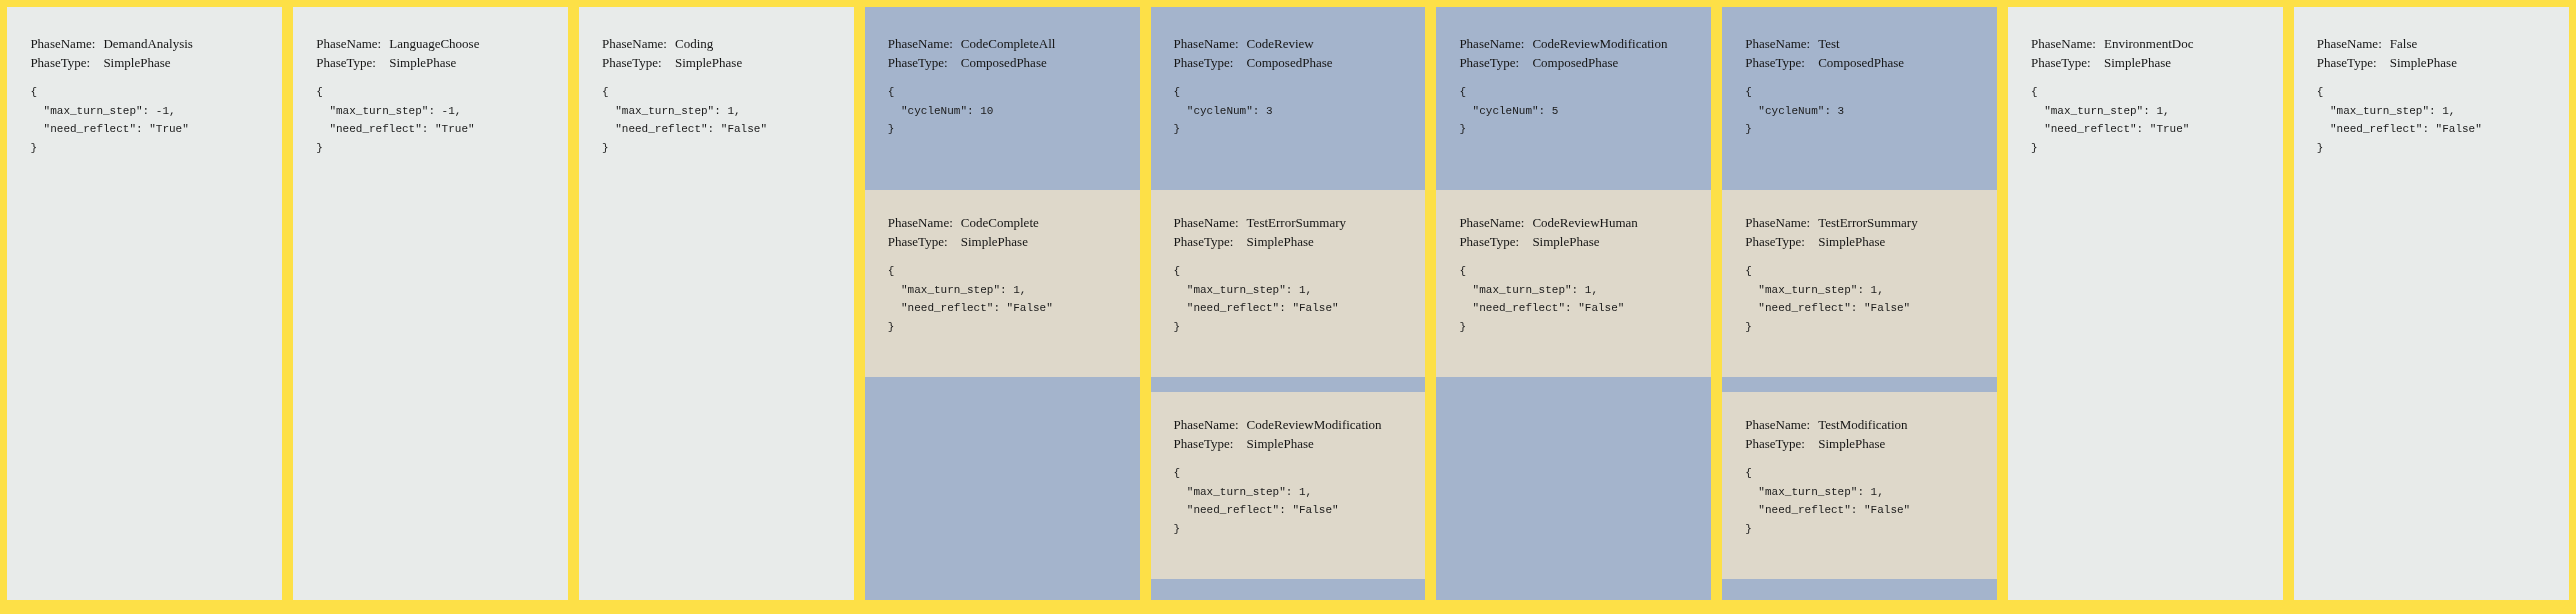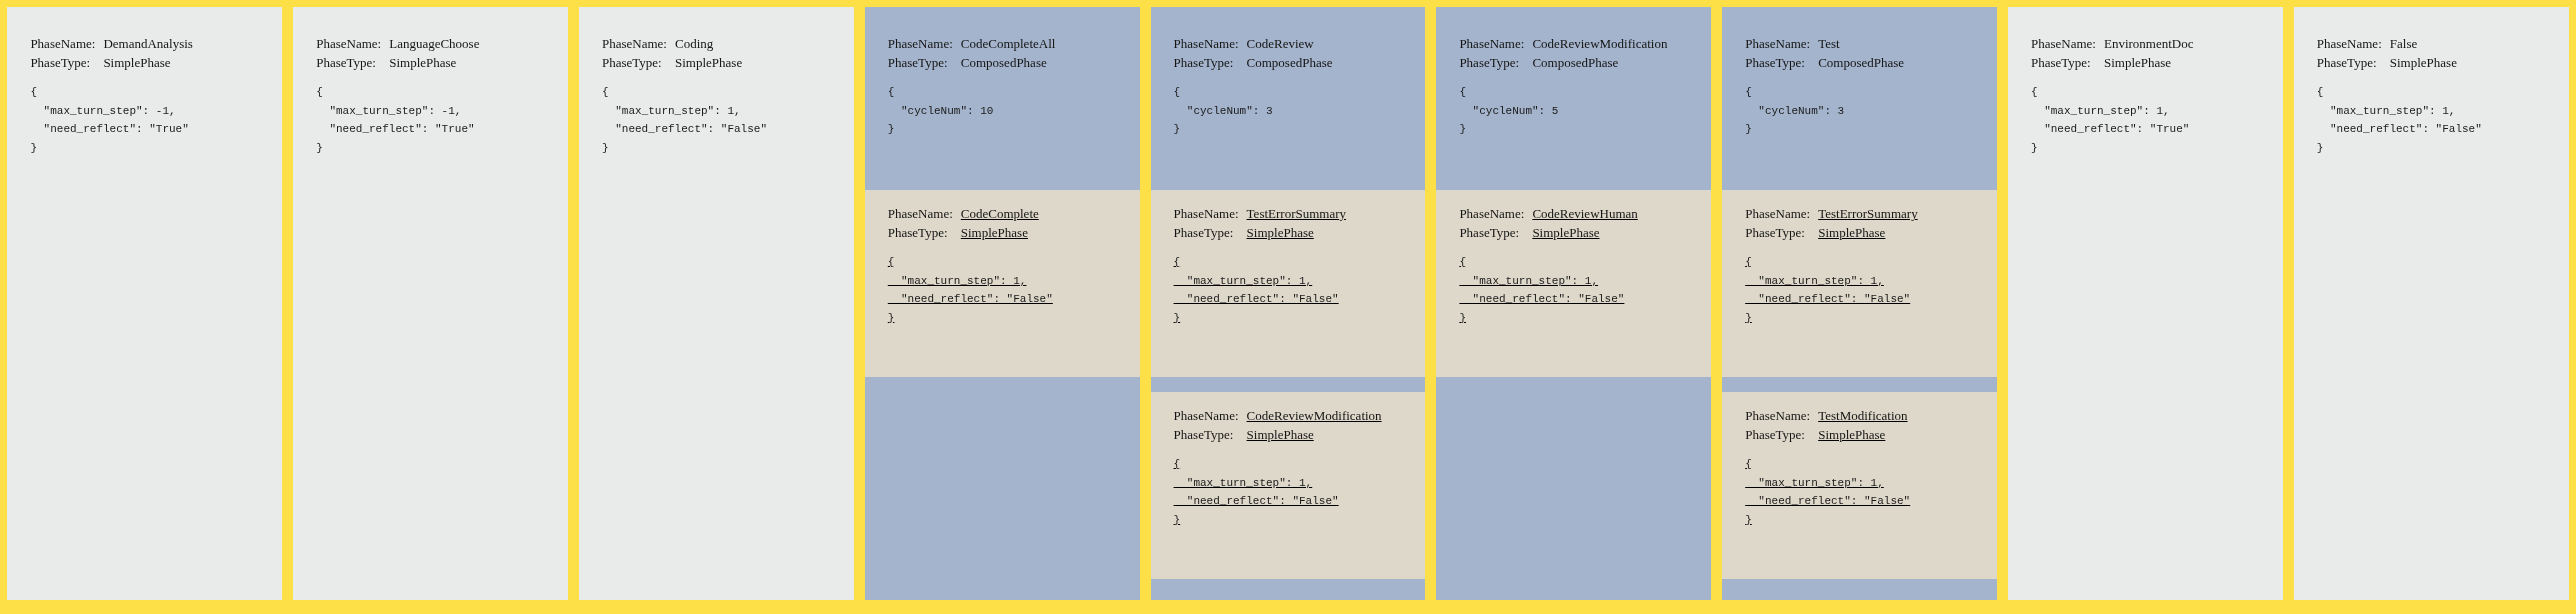--- a/index.html
+++ b/index.html
@@ -20,23 +20,22 @@
   .phase-col.composed { background: #a4b4cc; }
   .phase-head {
     box-sizing: border-box;
     padding: 28px 11px 0 23px;
   }
   .composed > .phase-head { height: 183px; flex: 0 0 183px; }
   .sub-phase {
     box-sizing: border-box;
     background: #ded8ca;
     height: 187px; flex: 0 0 187px;
-    padding: 15px 11px 0 23px;
+    padding: 24px 11px 0 23px;
     margin-top: 0;
-    text-decoration: underline;
   }
   .sub-phase + .sub-phase { margin-top: 15px; }
   .row {
     font-family: "Liberation Serif", serif;
     font-size: 13px; line-height: 18.5px;
     color: #151515;
     white-space: nowrap;
   }
   .lbl { display: inline-block; width: 73px; }
   .val { }

